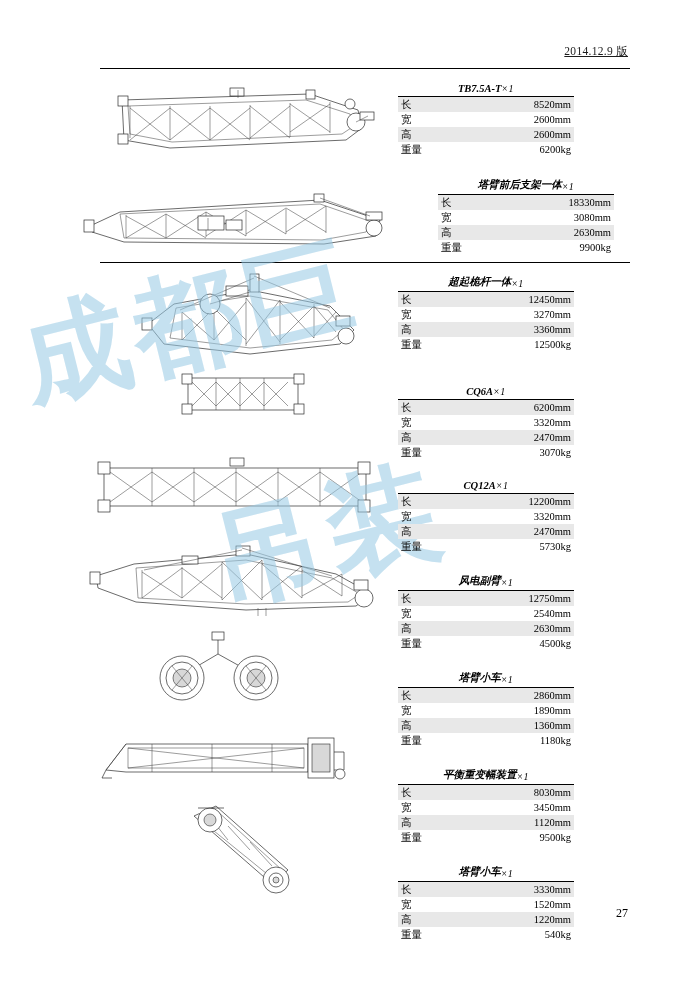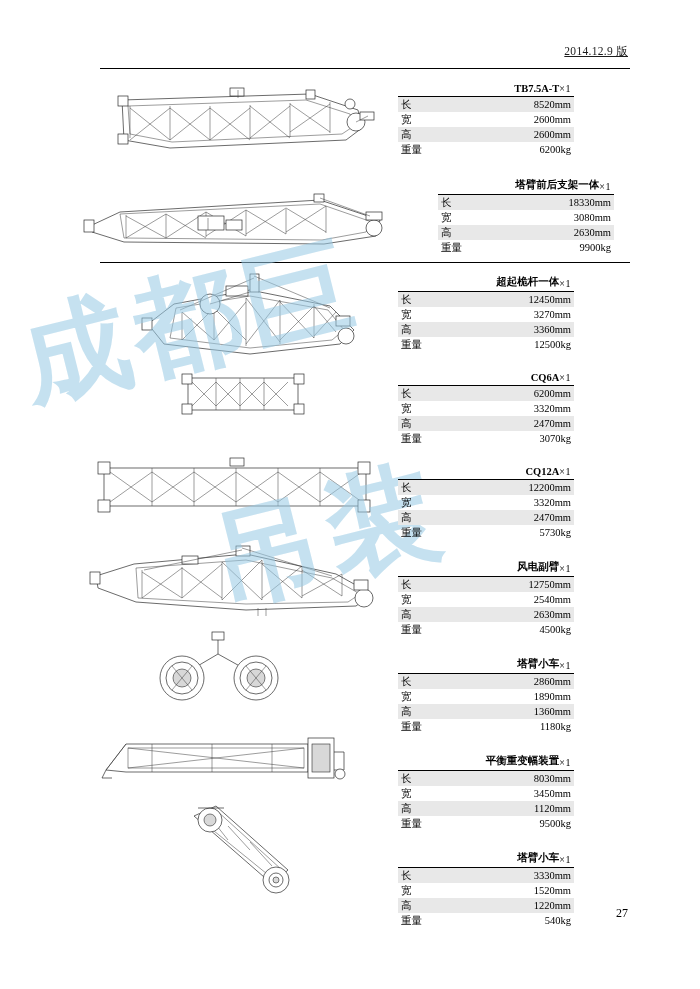--- a/index.html
+++ b/index.html
@@ -90,26 +90,27 @@
   .specs {
     position: absolute;
     left: 398px;
     top: 82px;
     width: 176px;
     z-index: 6;
   }
   .spec-block { width: 176px; margin-bottom: 8px; }
   .spec-head {
     display: flex;
-    justify-content: flex-end;
+    justify-content: center;
     align-items: flex-end;
     font-size: 10.5px;
     font-weight: bold;
     padding: 1px 3px 2px 3px;
     border-bottom: 1px solid #000;
+    font-style: italic;
   }
   .spec-head .qty { font-weight: normal; font-size: 10px; letter-spacing: 0.5px;}
   .spec-row {
     display: flex;
     justify-content: space-between;
     font-size: 10.5px;
     padding: 1px 3px;
     line-height: 13px;
   }
   .spec-row.alt { background: #e8e8e8; }
@@ -368,142 +369,142 @@
       <div class="spec-row alt">
         <span class="label">高</span>
         <span class="value">3360mm</span>
       </div>
       <div class="spec-row">
         <span class="label">重量</span>
         <span class="value">12500kg</span>
       </div>
     </div>
 
+    <div class="spec-block" style="margin-top:33px;">
+      <div class="spec-head">
+        <span>CQ6A</span>
+        <span class="qty">×1</span>
+      </div>
+      <div class="spec-row alt">
+        <span class="label">长</span>
+        <span class="value">6200mm</span>
+      </div>
+      <div class="spec-row">
+        <span class="label">宽</span>
+        <span class="value">3320mm</span>
+      </div>
+      <div class="spec-row alt">
+        <span class="label">高</span>
+        <span class="value">2470mm</span>
+      </div>
+      <div class="spec-row">
+        <span class="label">重量</span>
+        <span class="value">3070kg</span>
+      </div>
+    </div>
+
     <div class="spec-block" style="margin-top:19px;">
       <div class="spec-head">
-        <span>CQ6A</span>
-        <span class="qty">×1</span>
-      </div>
-      <div class="spec-row alt">
-        <span class="label">长</span>
-        <span class="value">6200mm</span>
+        <span>CQ12A</span>
+        <span class="qty">×1</span>
+      </div>
+      <div class="spec-row alt">
+        <span class="label">长</span>
+        <span class="value">12200mm</span>
       </div>
       <div class="spec-row">
         <span class="label">宽</span>
         <span class="value">3320mm</span>
       </div>
       <div class="spec-row alt">
         <span class="label">高</span>
         <span class="value">2470mm</span>
       </div>
       <div class="spec-row">
         <span class="label">重量</span>
-        <span class="value">3070kg</span>
+        <span class="value">5730kg</span>
       </div>
     </div>
 
     <div class="spec-block" style="margin-top:19px;">
       <div class="spec-head">
-        <span>CQ12A</span>
-        <span class="qty">×1</span>
-      </div>
-      <div class="spec-row alt">
-        <span class="label">长</span>
-        <span class="value">12200mm</span>
-      </div>
-      <div class="spec-row">
-        <span class="label">宽</span>
-        <span class="value">3320mm</span>
-      </div>
-      <div class="spec-row alt">
-        <span class="label">高</span>
-        <span class="value">2470mm</span>
-      </div>
-      <div class="spec-row">
-        <span class="label">重量</span>
-        <span class="value">5730kg</span>
+        <span>风电副臂</span>
+        <span class="qty">×1</span>
+      </div>
+      <div class="spec-row alt">
+        <span class="label">长</span>
+        <span class="value">12750mm</span>
+      </div>
+      <div class="spec-row">
+        <span class="label">宽</span>
+        <span class="value">2540mm</span>
+      </div>
+      <div class="spec-row alt">
+        <span class="label">高</span>
+        <span class="value">2630mm</span>
+      </div>
+      <div class="spec-row">
+        <span class="label">重量</span>
+        <span class="value">4500kg</span>
       </div>
     </div>
 
     <div class="spec-block" style="margin-top:19px;">
       <div class="spec-head">
-        <span>风电副臂</span>
-        <span class="qty">×1</span>
-      </div>
-      <div class="spec-row alt">
-        <span class="label">长</span>
-        <span class="value">12750mm</span>
-      </div>
-      <div class="spec-row">
-        <span class="label">宽</span>
-        <span class="value">2540mm</span>
-      </div>
-      <div class="spec-row alt">
-        <span class="label">高</span>
-        <span class="value">2630mm</span>
-      </div>
-      <div class="spec-row">
-        <span class="label">重量</span>
-        <span class="value">4500kg</span>
+        <span>塔臂小车</span>
+        <span class="qty">×1</span>
+      </div>
+      <div class="spec-row alt">
+        <span class="label">长</span>
+        <span class="value">2860mm</span>
+      </div>
+      <div class="spec-row">
+        <span class="label">宽</span>
+        <span class="value">1890mm</span>
+      </div>
+      <div class="spec-row alt">
+        <span class="label">高</span>
+        <span class="value">1360mm</span>
+      </div>
+      <div class="spec-row">
+        <span class="label">重量</span>
+        <span class="value">1180kg</span>
       </div>
     </div>
 
     <div class="spec-block" style="margin-top:19px;">
       <div class="spec-head">
+        <span>平衡重变幅装置</span>
+        <span class="qty">×1</span>
+      </div>
+      <div class="spec-row alt">
+        <span class="label">长</span>
+        <span class="value">8030mm</span>
+      </div>
+      <div class="spec-row">
+        <span class="label">宽</span>
+        <span class="value">3450mm</span>
+      </div>
+      <div class="spec-row alt">
+        <span class="label">高</span>
+        <span class="value">1120mm</span>
+      </div>
+      <div class="spec-row">
+        <span class="label">重量</span>
+        <span class="value">9500kg</span>
+      </div>
+    </div>
+
+    <div class="spec-block" style="margin-top:19px;">
+      <div class="spec-head">
         <span>塔臂小车</span>
         <span class="qty">×1</span>
       </div>
       <div class="spec-row alt">
         <span class="label">长</span>
-        <span class="value">2860mm</span>
-      </div>
-      <div class="spec-row">
-        <span class="label">宽</span>
-        <span class="value">1890mm</span>
-      </div>
-      <div class="spec-row alt">
-        <span class="label">高</span>
-        <span class="value">1360mm</span>
-      </div>
-      <div class="spec-row">
-        <span class="label">重量</span>
-        <span class="value">1180kg</span>
-      </div>
-    </div>
-
-    <div class="spec-block" style="margin-top:19px;">
-      <div class="spec-head">
-        <span>平衡重变幅装置</span>
-        <span class="qty">×1</span>
-      </div>
-      <div class="spec-row alt">
-        <span class="label">长</span>
-        <span class="value">8030mm</span>
-      </div>
-      <div class="spec-row">
-        <span class="label">宽</span>
-        <span class="value">3450mm</span>
-      </div>
-      <div class="spec-row alt">
-        <span class="label">高</span>
-        <span class="value">1120mm</span>
-      </div>
-      <div class="spec-row">
-        <span class="label">重量</span>
-        <span class="value">9500kg</span>
-      </div>
-    </div>
-
-    <div class="spec-block" style="margin-top:19px;">
-      <div class="spec-head">
-        <span>塔臂小车</span>
-        <span class="qty">×1</span>
-      </div>
-      <div class="spec-row alt">
-        <span class="label">长</span>
         <span class="value">3330mm</span>
       </div>
       <div class="spec-row">
         <span class="label">宽</span>
         <span class="value">1520mm</span>
       </div>
       <div class="spec-row alt">
         <span class="label">高</span>
         <span class="value">1220mm</span>
       </div>

